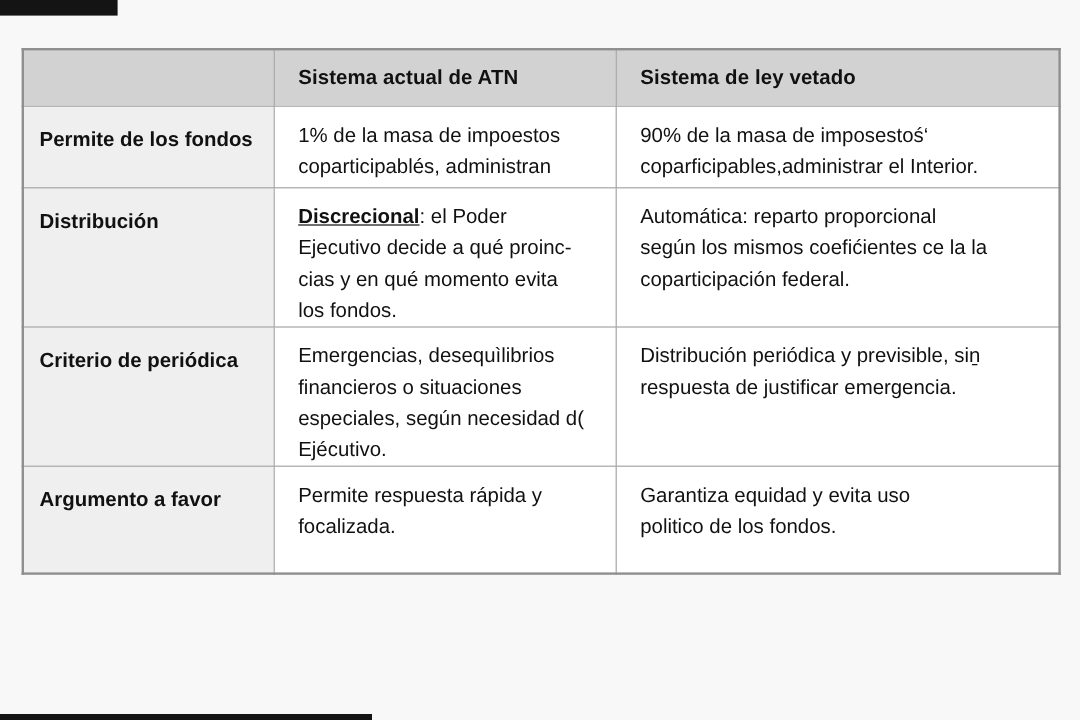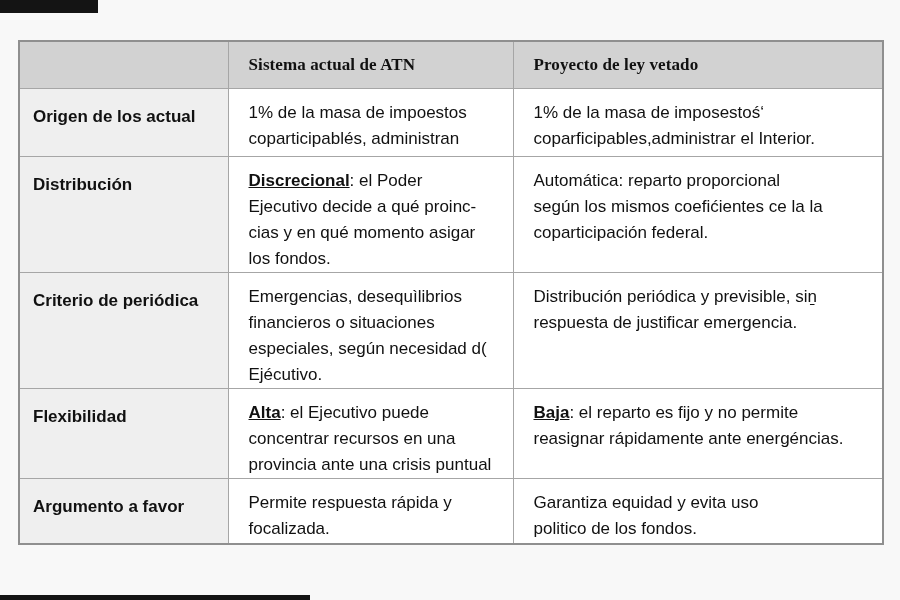--- a/index.html
+++ b/index.html
@@ -31,21 +31,21 @@
   col.c-mid   { width: 285px; }
   col.c-right { width: 370px; }
 
   th, td {
     border: 1px solid #a6a6a6;
     font-size: 17px;
     line-height: 26px;
     vertical-align: top;
     text-align: left;
   }
-  thead tr { height: 47px; font-family: Liberation Serif, serif; }
+  thead tr { height: 47px; }
   thead th {
     background: #d2d2d2;
     font-weight: bold;
     vertical-align: middle;
     padding: 0 8px 0 20px;
     letter-spacing: 0.1px;
   }
   thead th.corner { padding-left: 13px; }
 
   tbody th.rowlabel {
@@ -78,59 +78,51 @@
 <table class="compare">
   <colgroup>
     <col class="c-label">
     <col class="c-mid">
     <col class="c-right">
   </colgroup>
   <thead>
     <tr>
       <th class="corner"></th>
       <th>Sistema actual de ATN</th>
-      <th>Proyecto de ley vetado</th>
+      <th>Sistema de ley vetado</th>
     </tr>
   </thead>
   <tbody>
     <tr>
-      <th class="rowlabel">Origen de los actual</th>
+      <th class="rowlabel">Permite de los fondos</th>
       <td><b class="lead"></b><span class="celltext">1% de la masa de impoestos
 coparticipablés, administran</span></td>
-      <td><b class="lead"></b><span class="celltext">1% de la masa de imposestoś‘
+      <td><b class="lead"></b><span class="celltext">90% de la masa de imposestoś‘
 coparficipables,administrar el Interior.</span></td>
     </tr>
     <tr>
       <th class="rowlabel">Distribución</th>
       <td><b class="lead">Discrecional</b><span class="celltext">: el Poder
 Ejecutivo decide a qué proinc-
-cias y en qué momento asigar
+cias y en qué momento evita
 los fondos.</span></td>
       <td><b class="lead"></b><span class="celltext">Automática: reparto proporcional
 según los mismos coefićientes ce la la
 coparticipación federal.</span></td>
     </tr>
     <tr>
       <th class="rowlabel">Criterio de periódica</th>
       <td><b class="lead"></b><span class="celltext">Emergencias, desequìlibrios
 financieros o situaciones
 especiales, según necesidad d(
 Ejécutivo.</span></td>
       <td><b class="lead"></b><span class="celltext">Distribución periódica y previsible, siṉ
 respuesta de justificar emergencia.</span></td>
     </tr>
     <tr>
-      <th class="rowlabel">Flexibilidad</th>
-      <td><b class="lead">Alta</b><span class="celltext">: el Ejecutivo puede
-concentrar recursos en una
-provincia ante una crisis puntual</span></td>
-      <td><b class="lead">Baja</b><span class="celltext">: el reparto es fijo y no permite
-reasignar rápidamente ante energéncias.</span></td>
-    </tr>
-    <tr>
       <th class="rowlabel">Argumento a favor</th>
       <td><b class="lead"></b><span class="celltext">Permite respuesta rápida y
 focalizada.</span></td>
       <td><b class="lead"></b><span class="celltext">Garantiza equidad y evita uso
 politico de los fondos.</span></td>
     </tr>
   </tbody>
 </table>
 
 </body></html>

